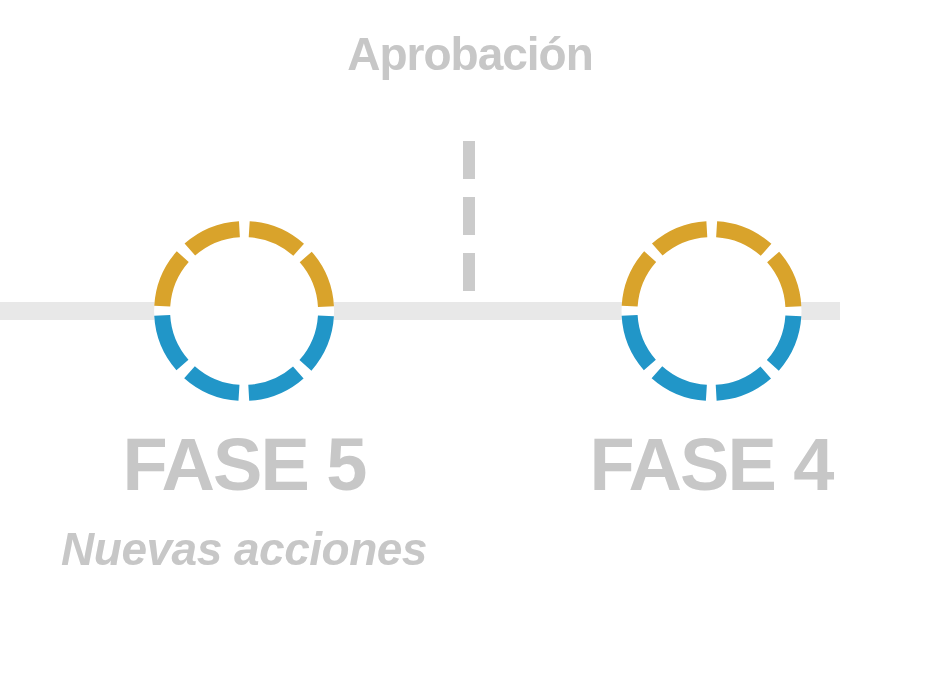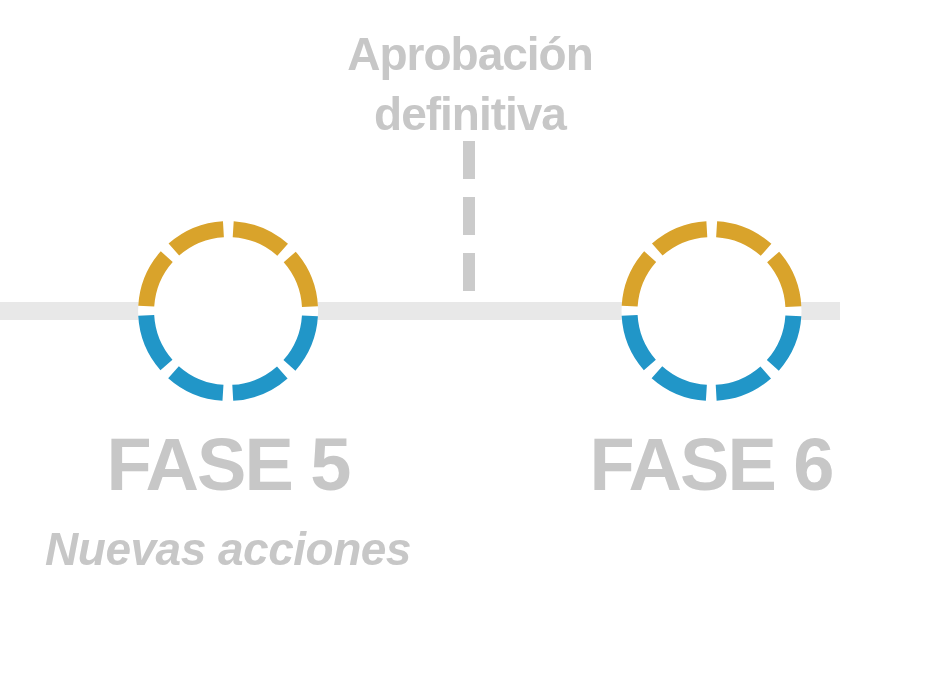--- a/index.html
+++ b/index.html
@@ -57,21 +57,21 @@
     );
   }
 
   
   .phase {
     position: absolute;
     top: 216px;
     text-align: center;
     white-space: nowrap;
   }
-  .phase-left  { left: 228px; transform: translateX(-50%); }
+  .phase-left  { left: 244px; transform: translateX(-50%); }
   .phase-right { left: 711px; transform: translateX(-50%); }
 
   .ring { display: block; margin: 0 auto; }
   .ring .arc-top    { stroke: var(--gold, #D9A32B); }
   .ring .arc-bottom { stroke: var(--blue, #2196C8); }
   .ring path {
     fill: none;
     stroke-width: 16;
     stroke-linecap: butt;
     stroke-dasharray: 0 5 54.4 10 54.4 10 54.4 10 54.4 5;
@@ -96,21 +96,20 @@
 </style>
 </head>
 <body>
 
 <div class="canvas">
 
   <div class="timeline-bar"></div>
 
   <div class="milestone">
     <span>Aprobación</span>
-    <span>definitiva</span>
   </div>
 
   <div class="milestone-connector"></div>
 
   <div class="phase phase-left">
     <svg class="ring" width="190" height="190" viewBox="0 0 190 190">
       <circle cx="95" cy="95" r="90" fill="#ffffff"></circle>
       <path class="arc-top" d="M 13 95 A 82 82 0 0 1 177 95"></path>
       <path class="arc-bottom" d="M 177 95 A 82 82 0 0 1 13 95"></path>
     </svg>
@@ -119,18 +118,18 @@
       <span>Nuevas acciones</span>
     </div>
   </div>
 
   <div class="phase phase-right">
     <svg class="ring" width="190" height="190" viewBox="0 0 190 190">
       <circle cx="95" cy="95" r="90" fill="#ffffff"></circle>
       <path class="arc-top" d="M 13 95 A 82 82 0 0 1 177 95"></path>
       <path class="arc-bottom" d="M 177 95 A 82 82 0 0 1 13 95"></path>
     </svg>
-    <div class="phase-title">FASE 6</div>
+    <div class="phase-title">FASE 4</div>
     <div class="phase-desc">
     </div>
   </div>
 
 </div>
 
 </body></html>

